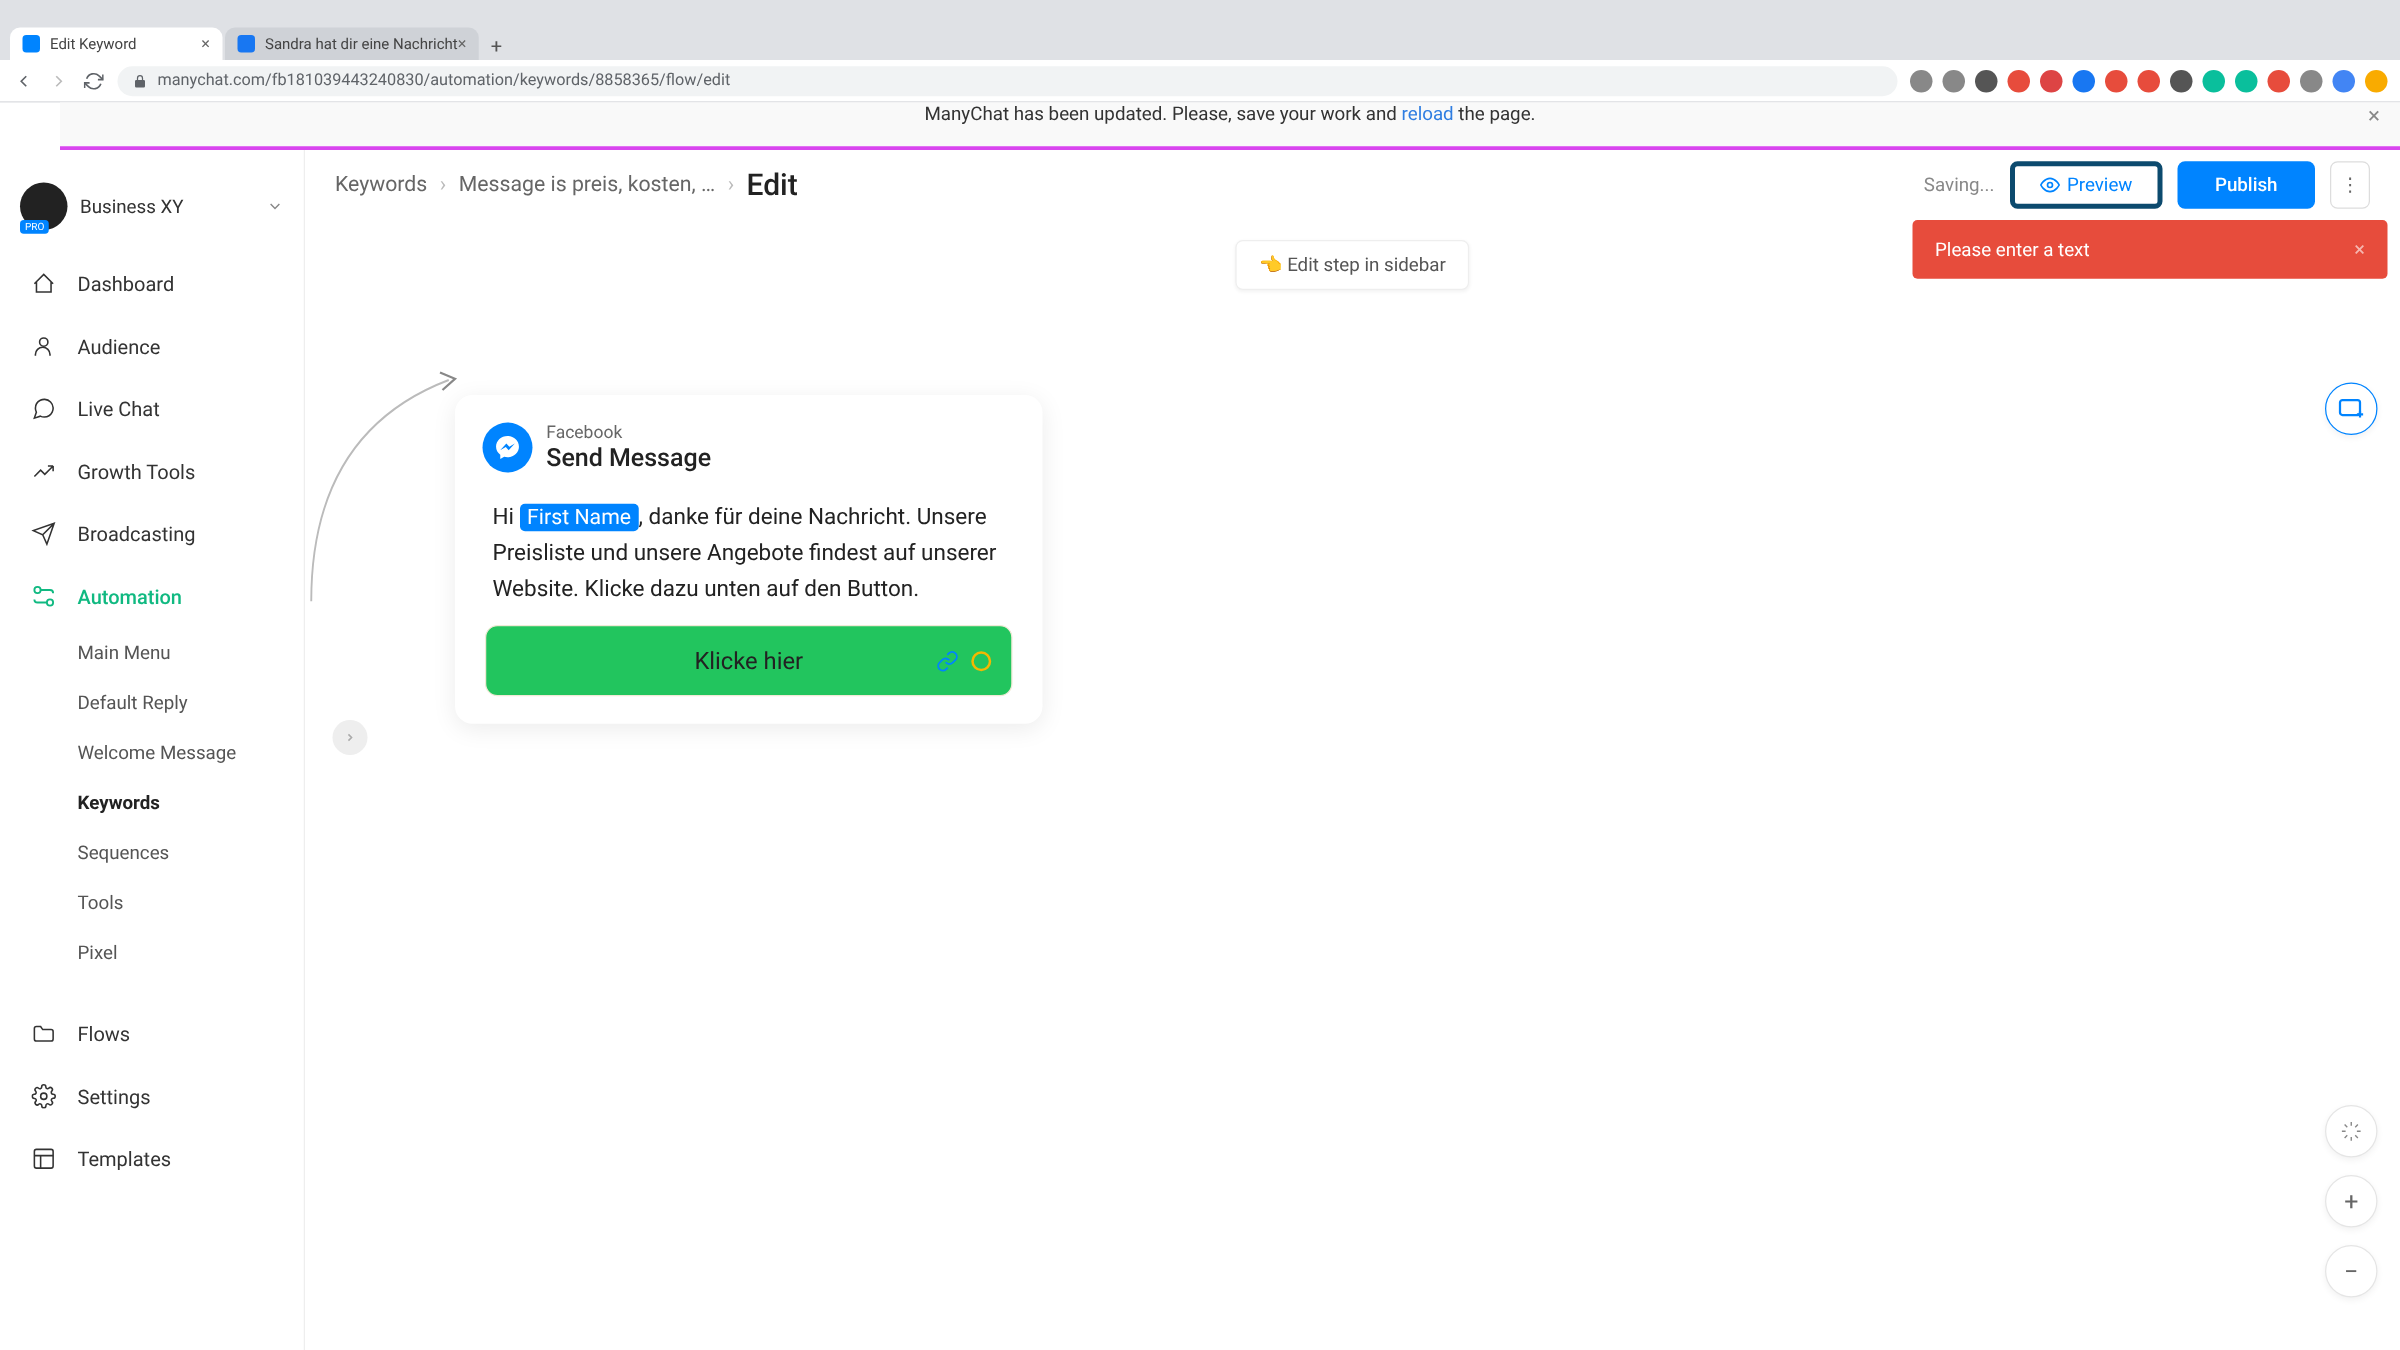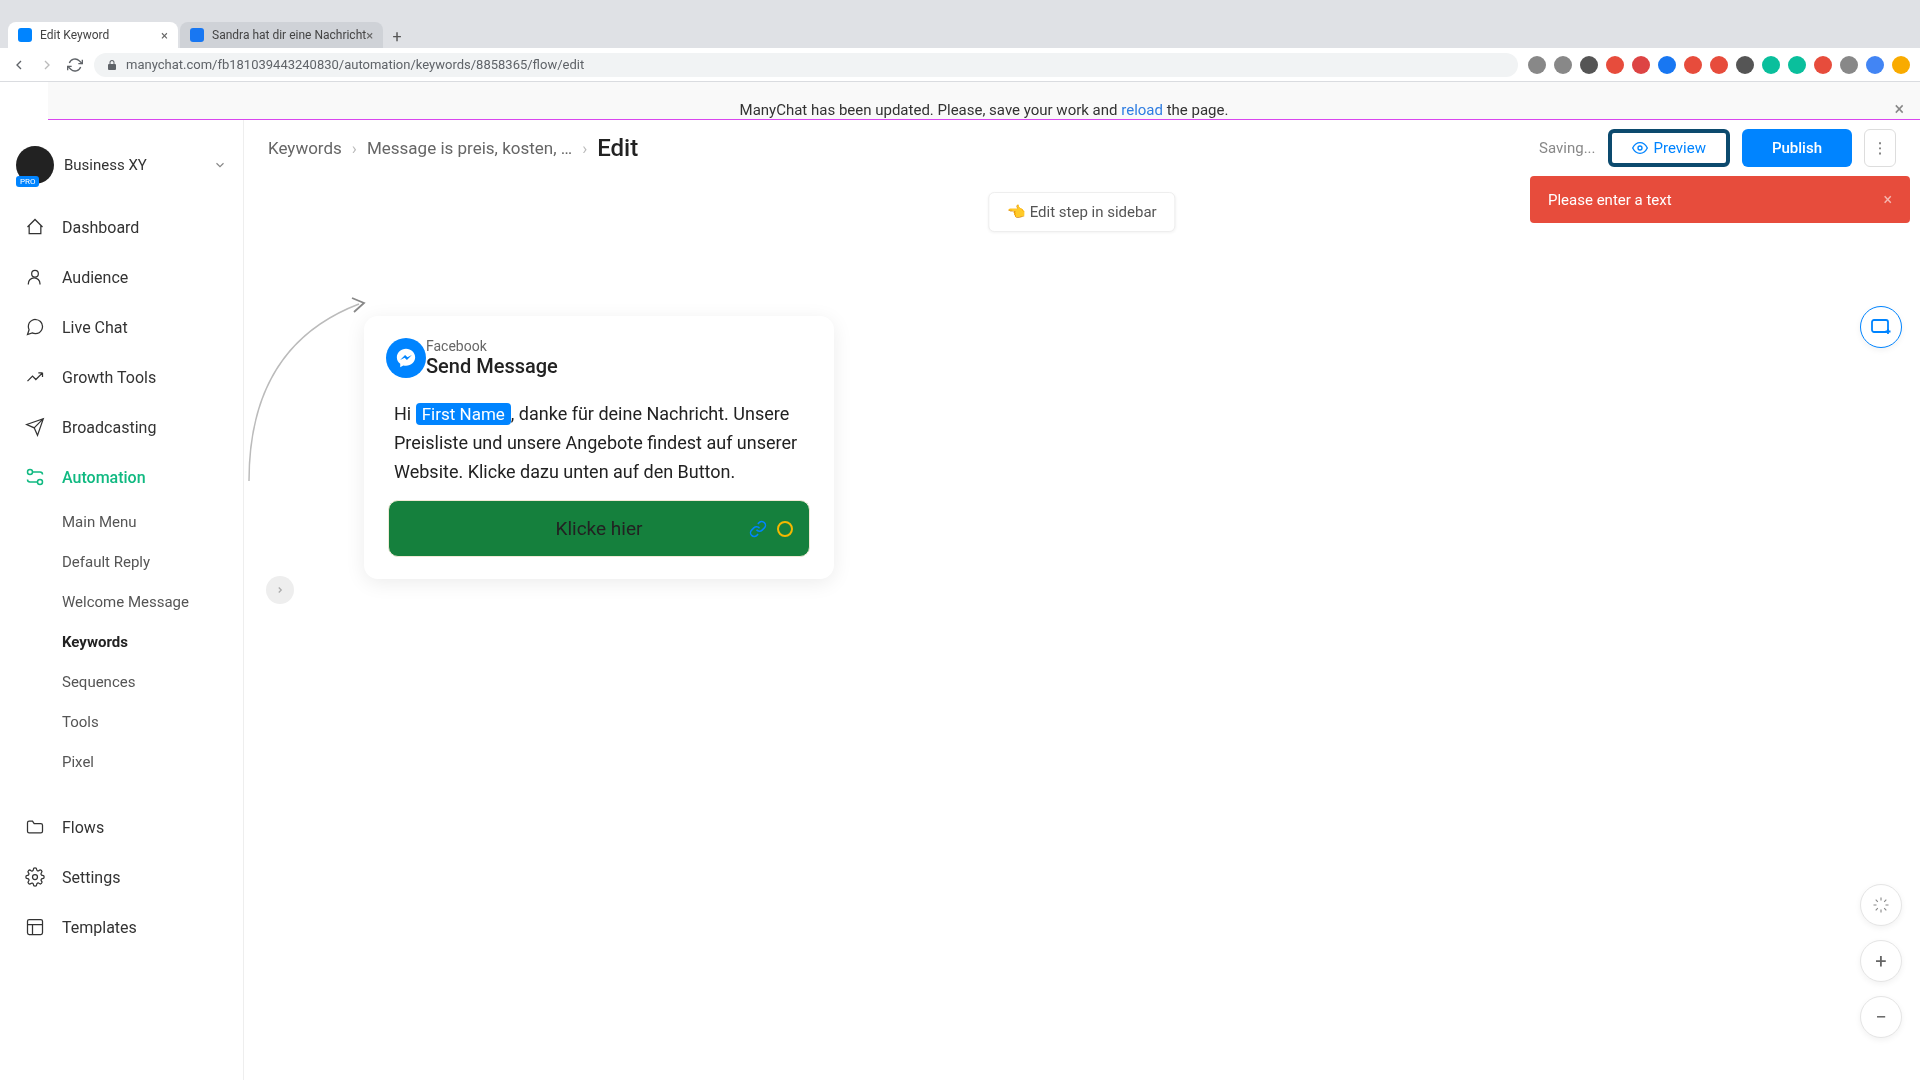--- a/index.html
+++ b/index.html
@@ -14,21 +14,21 @@
 .newtab { width: 24px; height: 24px; display: flex; align-items: center; justify-content: center; color: #555; font-size: 16px; }
 
 .chrome-bar { height: 34px; background: #fff; border-bottom: 1px solid #dadce0; display: flex; align-items: center; padding: 0 10px; gap: 10px; }
 .nav-btn { width: 18px; height: 18px; display: flex; align-items: center; justify-content: center; color: #5f6368; font-size: 16px; }
 .url-bar { flex: 1; height: 24px; background: #f1f3f4; border-radius: 14px; display: flex; align-items: center; padding: 0 12px; font-size: 13px; color: #5f6368; gap: 8px; }
 .url-bar .lock { font-size: 12px; }
 .ext-icons { display: flex; gap: 8px; align-items: center; }
 .ext-icon { width: 18px; height: 18px; border-radius: 50%; }
 
 
-.banner { height: 38px; background: #f9f9f9; border-bottom: 1px solid #d946ef; display: flex; align-items: flex-end; justify-content: center; font-size: 15px; color: #333; position: relative; margin-left: 48px; }
+.banner { height: 38px; background: #f9f9f9; border-bottom: 3px solid #d946ef; display: flex; align-items: flex-start; justify-content: center; font-size: 15px; color: #333; position: relative; margin-left: 48px; }
 .banner a { color: #2f7de1; text-decoration: none; }
 .banner .close-banner { position: absolute; right: 16px; font-size: 18px; color: #888; cursor: pointer; }
 
 .app { display: flex; height: calc(100% - 30px - 34px - 38px); }
 
 
 .sidebar { width: 244px; background: #fff; border-right: 1px solid #eee; padding-top: 18px; display: flex; flex-direction: column; }
 .logo-row { display: flex; align-items: center; gap: 10px; padding: 0 24px 22px; }
 .logo-mark { width: 30px; height: 30px; }
 .logo-text { font-size: 20px; color: #0084ff; font-weight: 500; }
@@ -66,30 +66,30 @@
 
 .error-toast { position: absolute; top: 56px; right: 10px; width: 380px; background: #e74c3c; color: #fff; padding: 14px 18px; border-radius: 4px; font-size: 15px; display: flex; align-items: center; }
 .error-toast .close-toast { margin-left: auto; opacity: 0.6; cursor: pointer; font-size: 16px; }
 
 
 .canvas { position: absolute; inset: 56px 0 0 0; }
 
 .flow-arrow { position: absolute; top: 110px; left: 0px; }
 
 .node { position: absolute; top: 140px; left: 120px; width: 470px; background: #fff; border-radius: 14px; box-shadow: 0 4px 20px rgba(0,0,0,0.08); padding: 22px; }
-.node-header { display: flex; align-items: center; gap: 0; margin-bottom: 18px; }
+.node-header { display: flex; align-items: center; gap: 11px; margin-bottom: 18px; }
 .node-icon { width: 40px; height: 40px; border-radius: 50%; background: #0084ff; display: flex; align-items: center; justify-content: center; }
 .node-title-block .platform { font-size: 14px; color: #666; }
 .node-title-block .title { font-size: 20px; color: #222; font-weight: 500; }
 
 .msg-body { background: #fff; border-radius: 10px; padding: 4px 2px 0; }
 .msg-text { font-size: 18px; color: #222; line-height: 1.6; padding: 0 6px 14px; }
 .var-chip { background: #0084ff; color: #fff; padding: 1px 6px; border-radius: 4px; font-size: 17px; }
 
-.msg-button { background: #15803d; border: 1px solid #f0ead6; border-radius: 10px; padding: 16px 18px; display: flex; align-items: center; justify-content: center; position: relative; }
+.msg-button { background: #22c55e; border: 1px solid #f0ead6; border-radius: 10px; padding: 16px 18px; display: flex; align-items: center; justify-content: center; position: relative; }
 .msg-button-label { font-size: 19px; color: #222; }
 .msg-button-icons { position: absolute; right: 16px; display: flex; gap: 10px; align-items: center; }
 .link-icon { color: #0084ff; font-size: 17px; }
 .ring-icon { width: 16px; height: 16px; border: 2px solid #f5b800; border-radius: 50%; }
 
 .collapse-handle { position: absolute; top: 400px; left: 22px; width: 28px; height: 28px; background: #eee; border-radius: 50%; display: flex; align-items: center; justify-content: center; color: #aaa; font-size: 12px; }
 
 
 .right-tools { position: absolute; right: 18px; top: 130px; display: flex; flex-direction: column; gap: 14px; }
 .tool-btn { width: 42px; height: 42px; border-radius: 50%; background: #fff; border: 1px solid #e5e5e5; box-shadow: 0 2px 6px rgba(0,0,0,0.06); display: flex; align-items: center; justify-content: center; color: #666; font-size: 20px; cursor: pointer; }

